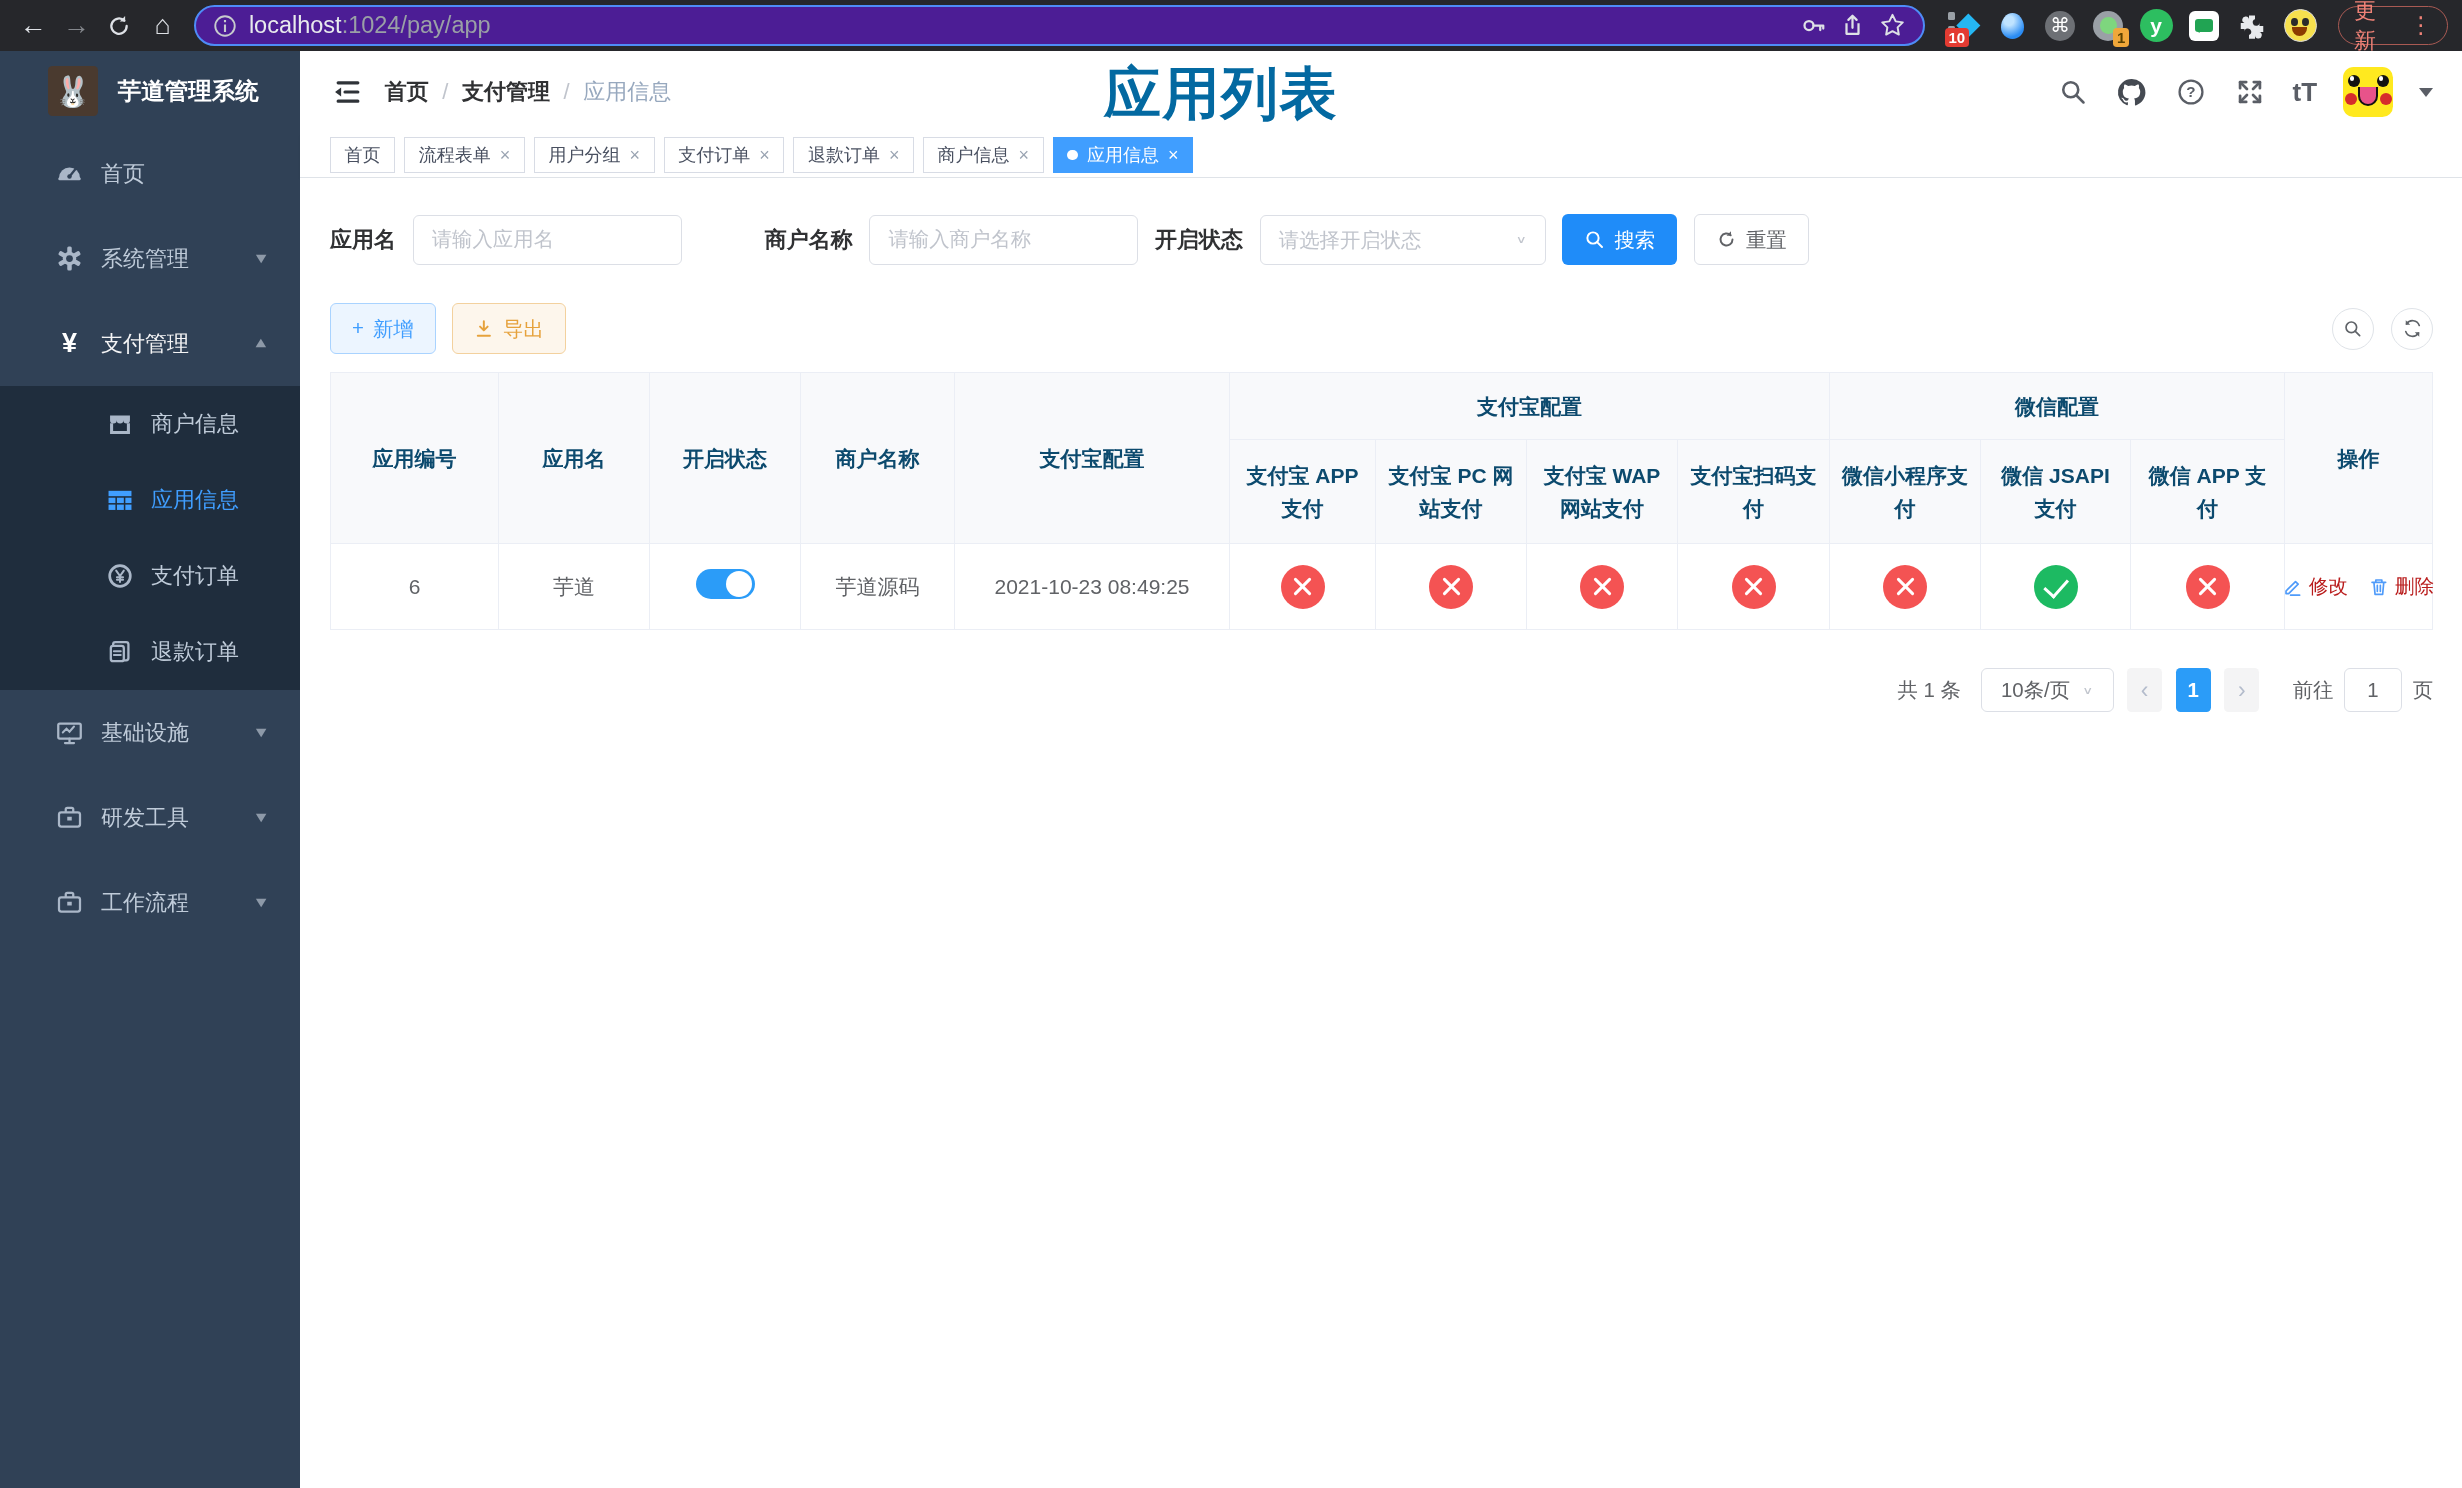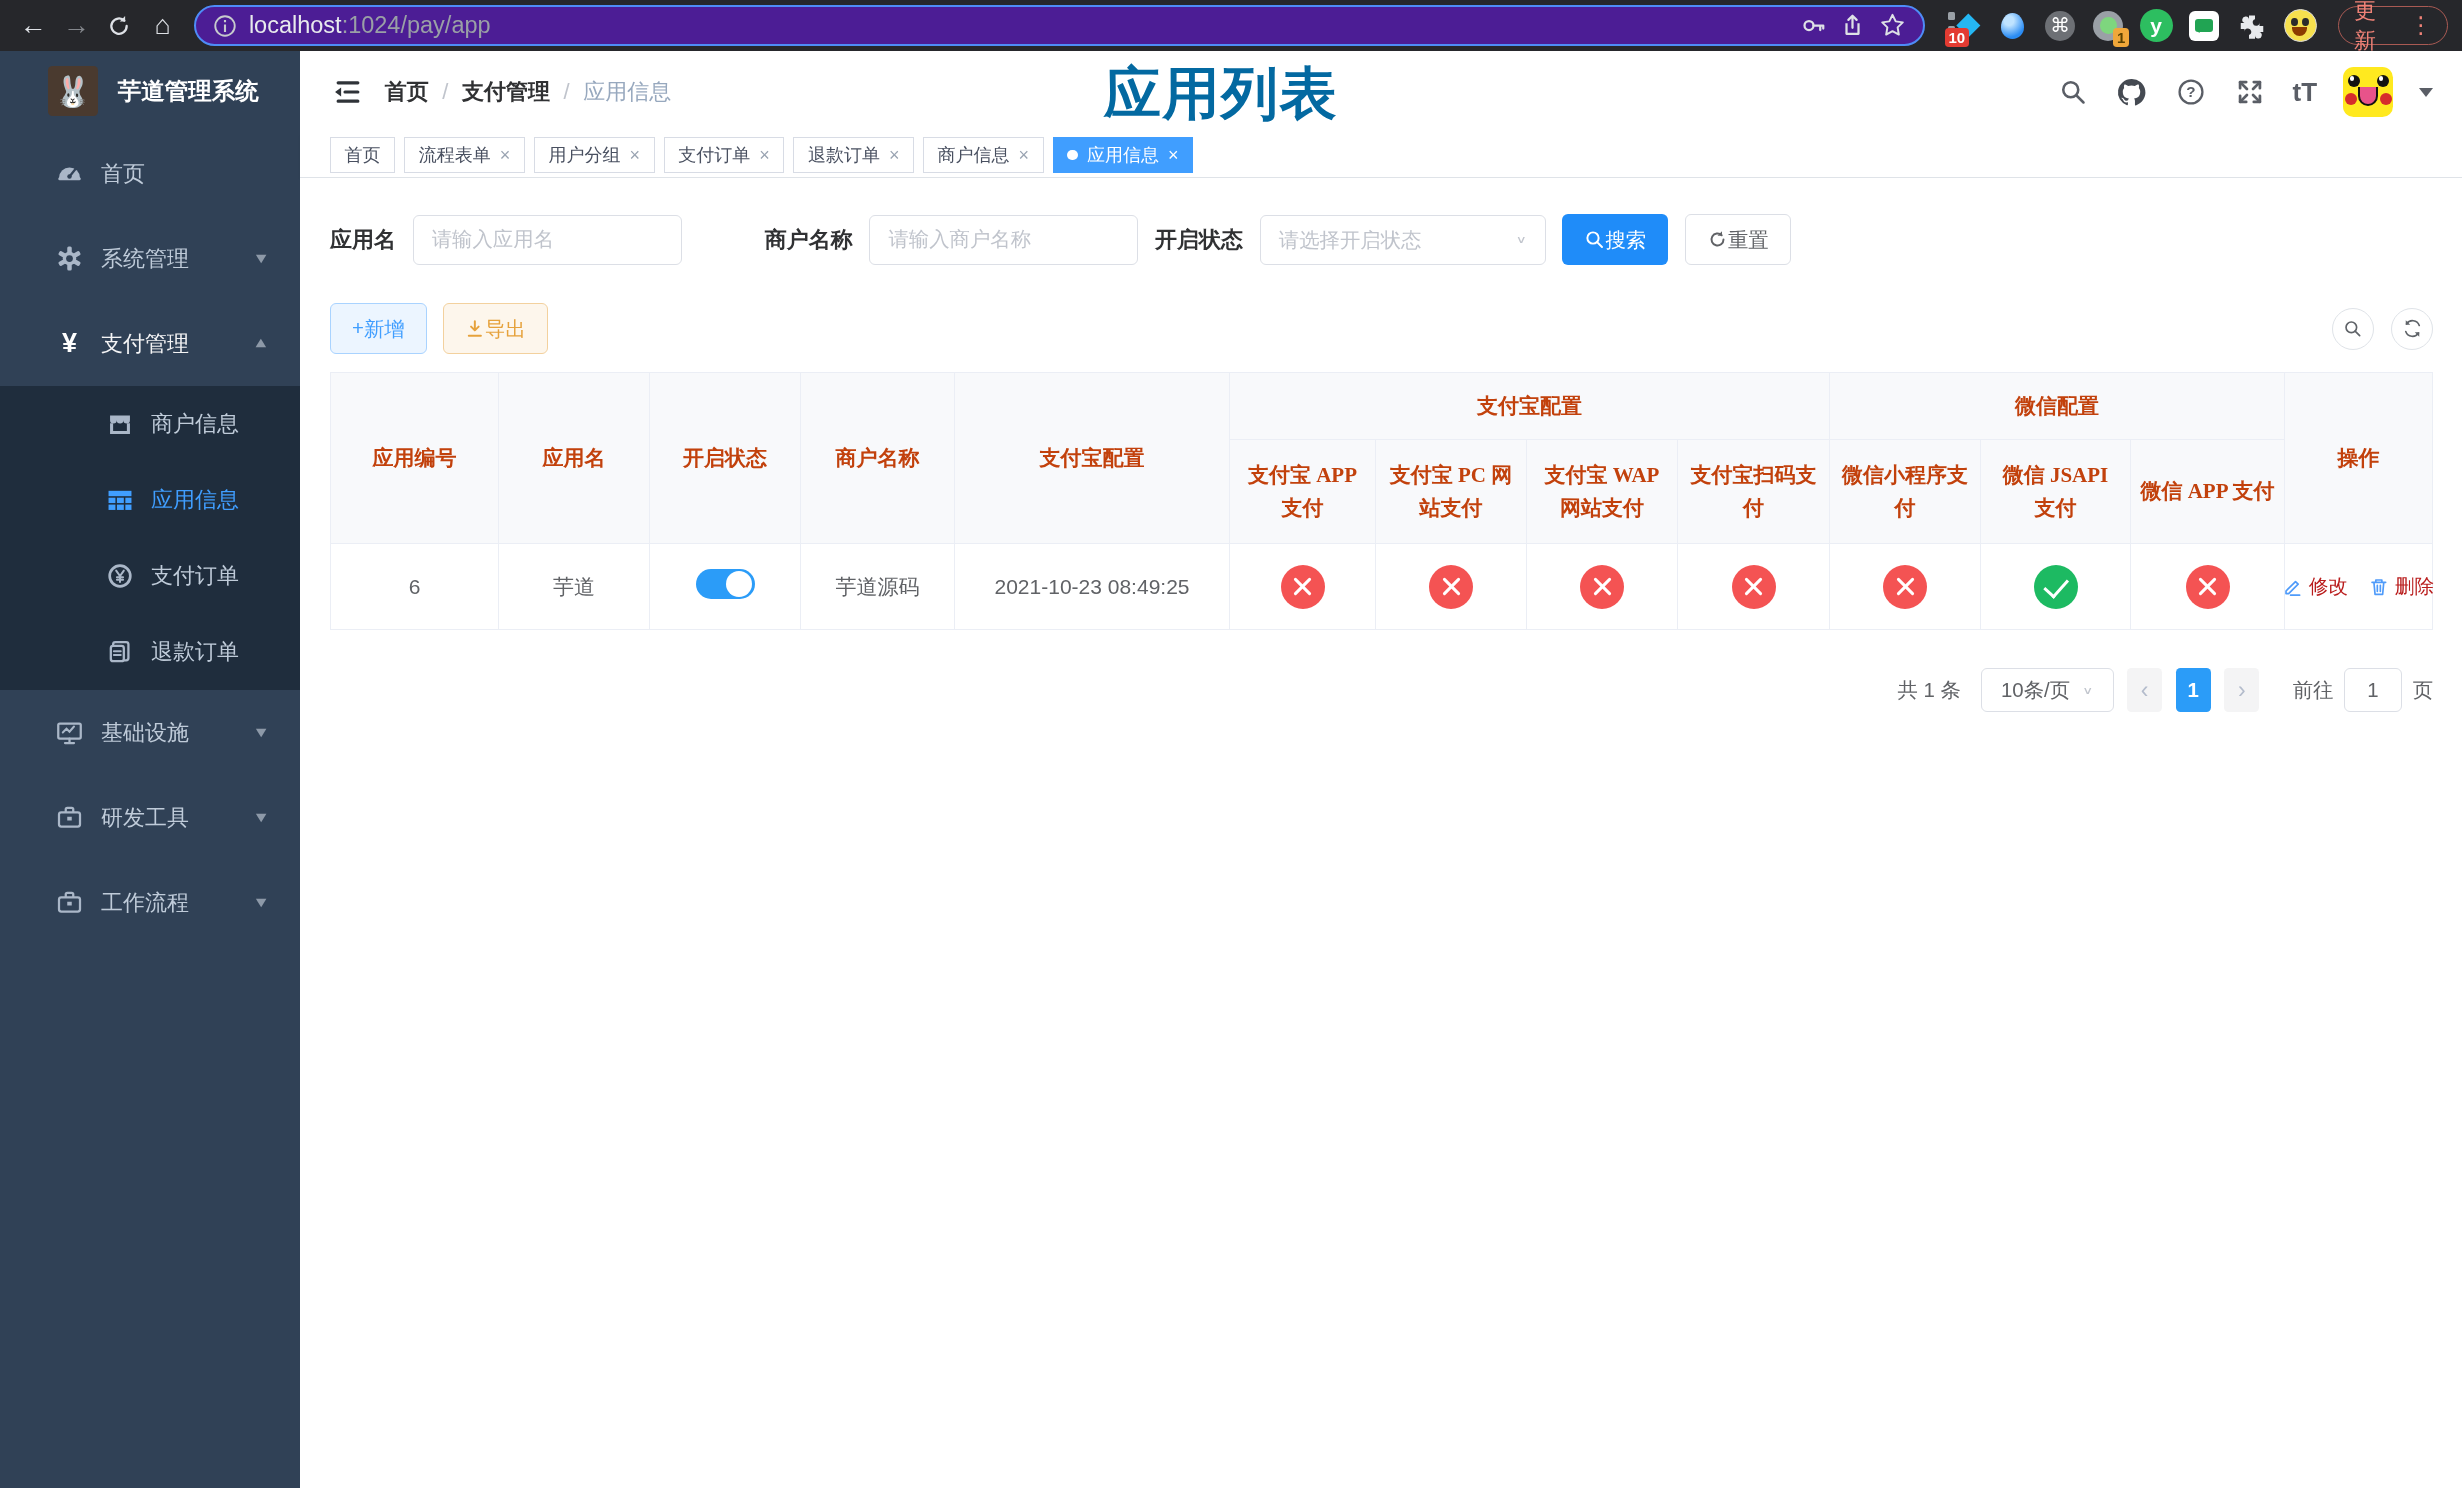--- a/index.html
+++ b/index.html
@@ -80,34 +80,34 @@
   .page { padding:36px 30px 0 30px; flex:1; background:#fff; }
 
   
   .filter-row { display:flex; align-items:center; }
   .f-label { font-weight:bold; color:#303133; font-size:22px; margin-right:16.7px; white-space:nowrap; }
   .f-input { width:269px; height:50px; border:0.8px solid #dcdfe6; border-radius:6px; padding:0 18px; font-size:20.4px; color:#303133; outline:none; font-family:inherit; }
   .f-input::placeholder { color:#c0c4cc; }
   .f-select { width:286px; height:50px; border:0.8px solid #dcdfe6; border-radius:6px; padding:0 18px; font-size:20.4px; color:#c0c4cc; display:flex; align-items:center; justify-content:space-between; cursor:pointer; }
   .sp { width:16.7px; }
   .sp-lg { width:83px; }
-  .btn { height:51px; border-radius:6px; display:inline-flex; align-items:center; justify-content:center; font-size:20.4px; cursor:pointer; border:0.8px solid transparent; padding:0 21px; }
+  .btn { height:51px; border-radius:6px; display:inline-flex; align-items:center; justify-content:center; gap:9px; font-size:20.4px; cursor:pointer; border:0.8px solid transparent; padding:0 21px; }
   .btn-primary { background:#1f8cf9; color:#fff; }
   .btn-plain { background:#fff; border-color:#dcdfe6; color:#606266; }
   .btn-blue-plain { background:#ecf5ff; border-color:#a9d3ff; color:#409eff; }
   .btn-warn-plain { background:#fdf6ec; border-color:#f3d19e; color:#e6a23c; }
 
   .toolbar-row { margin-top:38px; display:flex; align-items:center; }
   .toolbar-right { margin-left:auto; display:flex; gap:16.7px; }
   .circle-btn { width:42px; height:42px; border-radius:50%; border:0.8px solid #dfe3e8; background:#fff; display:flex; align-items:center; justify-content:center; color:#5f6368; cursor:pointer; }
 
   
   table.grid { width:100%; border-collapse:collapse; margin-top:18px; table-layout:fixed; }
   .grid th, .grid td { border:0.8px solid #ebeef5; text-align:center; vertical-align:middle; }
-  .grid th { background:#f8f9fb; color:#c2410c; font-size:21px; font-weight:bold; line-height:33px; padding:7.6px 9px;font-family:Liberation Serif, serif; }
+  .grid th { background:#f8f9fb; color:#0c4a6e; font-size:21px; font-weight:bold; line-height:33px; padding:7.6px 9px; }
   .grid tr.h1 th.group { height:67px; }
   .grid tr.h2 th { height:104px; }
   .grid td { height:86px; font-size:21px; color:#606266; background:#fff; }
   .ops { color:#b91c1c; font-size:19.7px; display:flex; align-items:center; justify-content:center; gap:21px; }
   .op-link { display:inline-flex; align-items:center; gap:6px; cursor:pointer; white-space:nowrap; }
 
   .toggle { width:59px; height:30px; border-radius:15px; background:#c0ccda; position:relative; display:inline-block; cursor:pointer; }
   .toggle.on { background:#2b9cf8; }
   .toggle .knob { position:absolute; top:2.3px; left:2.3px; width:26px; height:26px; border-radius:50%; background:#fff; }
   .toggle.on .knob { left:auto; right:2.3px; }

